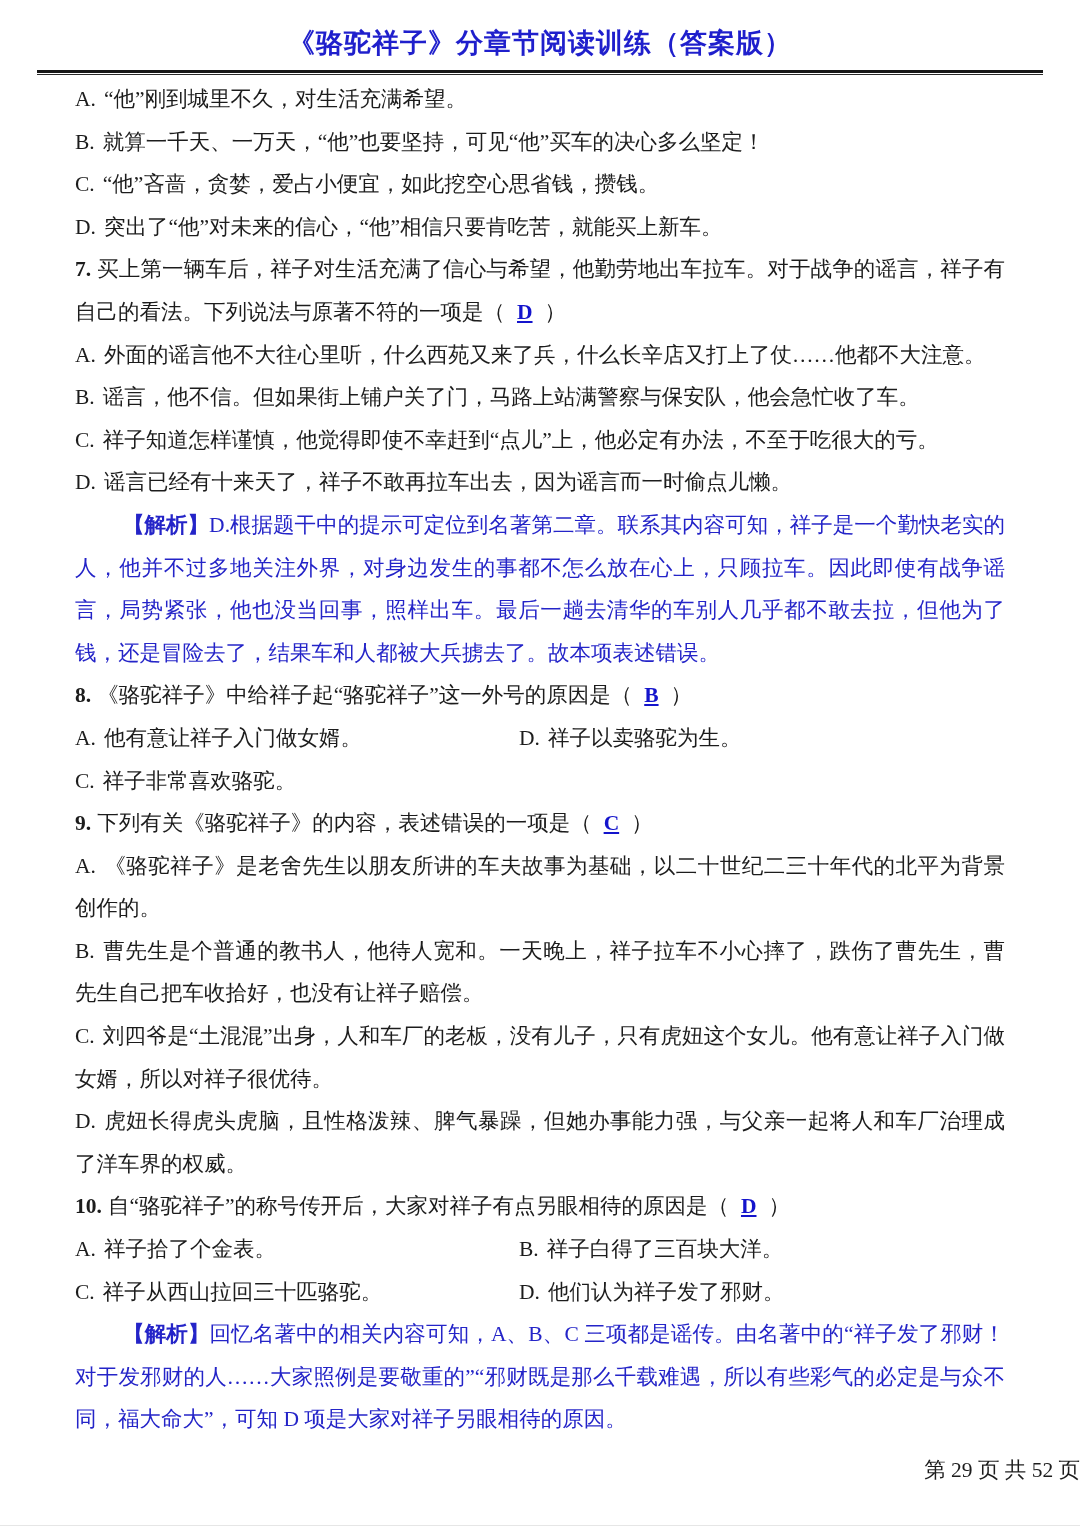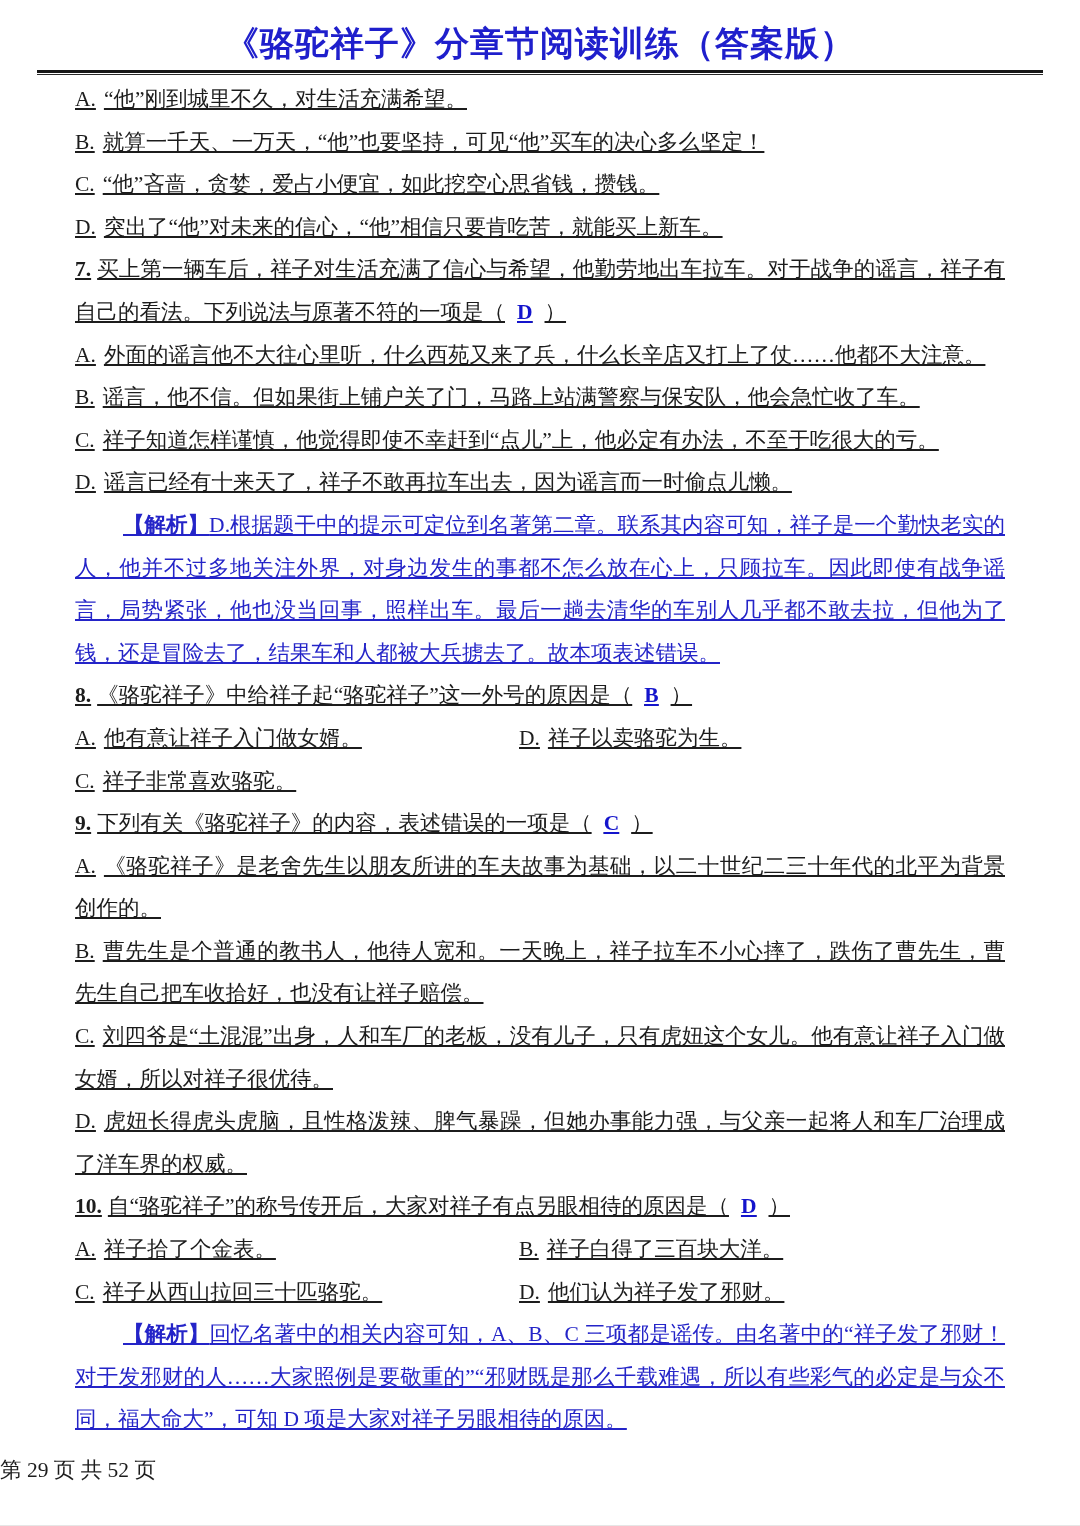--- a/index.html
+++ b/index.html
@@ -15,55 +15,55 @@
     color: #1c1c1c;
     border-bottom: 1px solid #e6e6e6;
     box-sizing: border-box;
     overflow: hidden;
   }
   .doc-title {
     padding-top: 26px;
     text-align: center;
     font-family: "Liberation Sans", "DejaVu Sans", sans-serif;
     font-weight: bold;
-    font-size: 34px;
+    font-size: 27px;
     line-height: 34px;
     letter-spacing: 1px;
     color: #1f1fcc;
   }
   .title-rule {
     margin: 10px 37px 0 37px;
     height: 1px;
     border-top: 3px solid #171717;
     border-bottom: 1px solid #2a2a2a;
   }
   .content {
     margin: 3px 75px 0 75px;
     font-size: 21.5px;
     line-height: 42.6px;
     text-align: justify;
   }
-  .content p { margin: 0; text-decoration: underline; }
+  .content p { margin: 0; }
   .qnum { font-weight: bold; margin-right: 6px; }
   .olabel { margin-right: 8px; }
   .answer {
     color: #1414cc;
     font-weight: bold;
     text-decoration: underline;
     margin: 0 12px;
   }
   .analysis { color: #2424c8; }
   .alabel { font-weight: bold; margin-left: 48px; }
   .opt-grid {
     display: grid;
     grid-template-columns: 444px 1fr;
   }
   .footer {
     margin-top: 8px;
-    text-align: left;
+    text-align: right;
     font-size: 21.5px;
     line-height: 42.6px;
     color: #1c1c1c;
   }
 </style>
 </head>
 <body>
 
 <div class="doc-title">《骆驼祥子》分章节阅读训练（答案版）</div>
 <div class="title-rule"></div>

